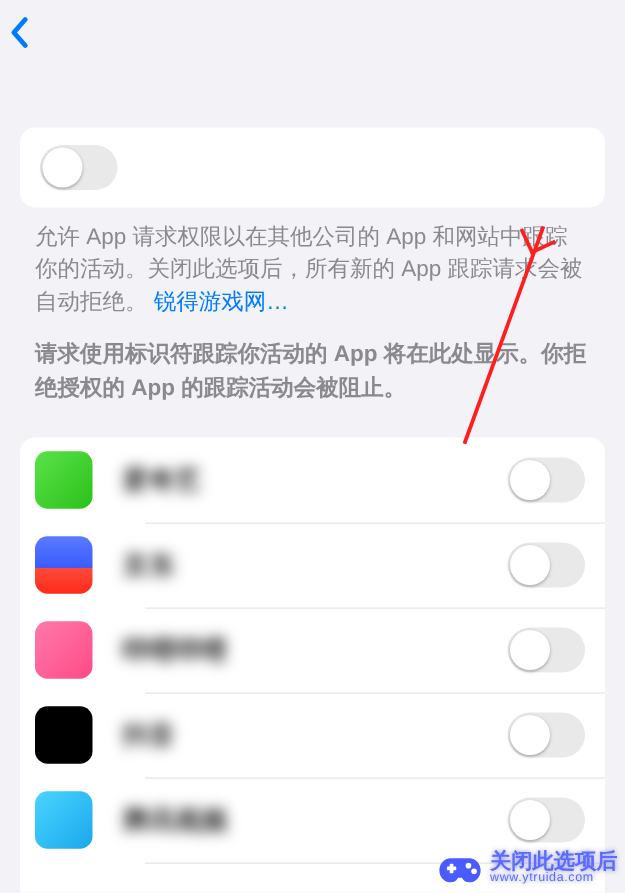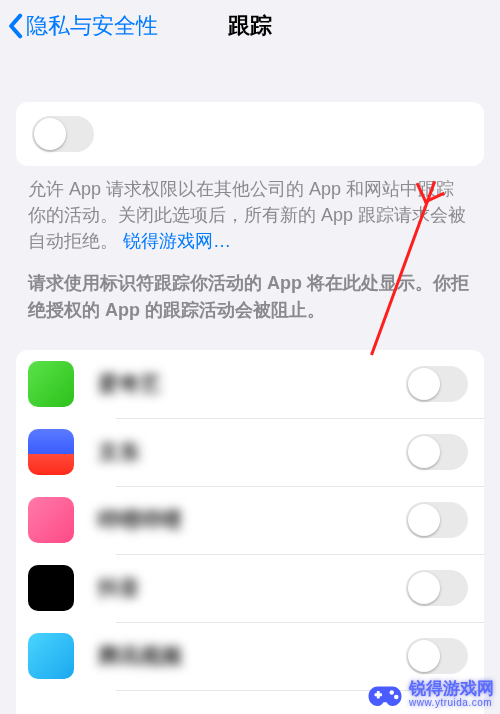--- a/index.html
+++ b/index.html
@@ -159,23 +159,21 @@
     .wm-url { font-size: 10px; font-weight: 500; letter-spacing:.5px; }
   </style>
 </head>
 <body>
 
 <div class="nav">
   <div class="back">
     <svg viewBox="0 0 12 20" fill="none">
         <path d="M10 2 L3 10 L10 18" stroke="#007aff" stroke-width="3" stroke-linecap="round" stroke-linejoin="round"></path>
       </svg>
-    <span>隐私与安全性</span>
-  </div>
-  <div class="title">跟踪</div>
+  </div>
 </div>
 
 <div class="section">
   <div class="row">
     <div class="toggle">
       <div class="knob"></div>
     </div>
   </div>
 </div>
 
@@ -229,16 +227,16 @@
 
 <div class="watermark">
   <svg class="controller" viewBox="0 0 48 32">
       <path fill="#4a5cff" d="M14 6h20c7 0 12 6 12 13s-5 13-12 13c-4 0-6-2-8-5h-4c-2 3-4 5-8 5C7 32 2 26 2 19S7 6 14 6z"></path>
       <circle cx="33" cy="14" r="3" fill="#fff"></circle>
       <circle cx="39" cy="20" r="3" fill="#fff"></circle>
       <rect x="10" y="15" width="10" height="4" rx="1" fill="#fff"></rect>
       <rect x="13" y="12" width="4" height="10" rx="1" fill="#fff"></rect>
     </svg>
   <div class="wm-text">
-    <div style="color:#5a6cff;">锐得游戏网</div>
+    <div style="color:#5a6cff;">关闭此选项后</div>
     <div class="wm-url" style="color:#5a6cff;">www.ytruida.com</div>
   </div>
 </div>
 
 </body></html>

